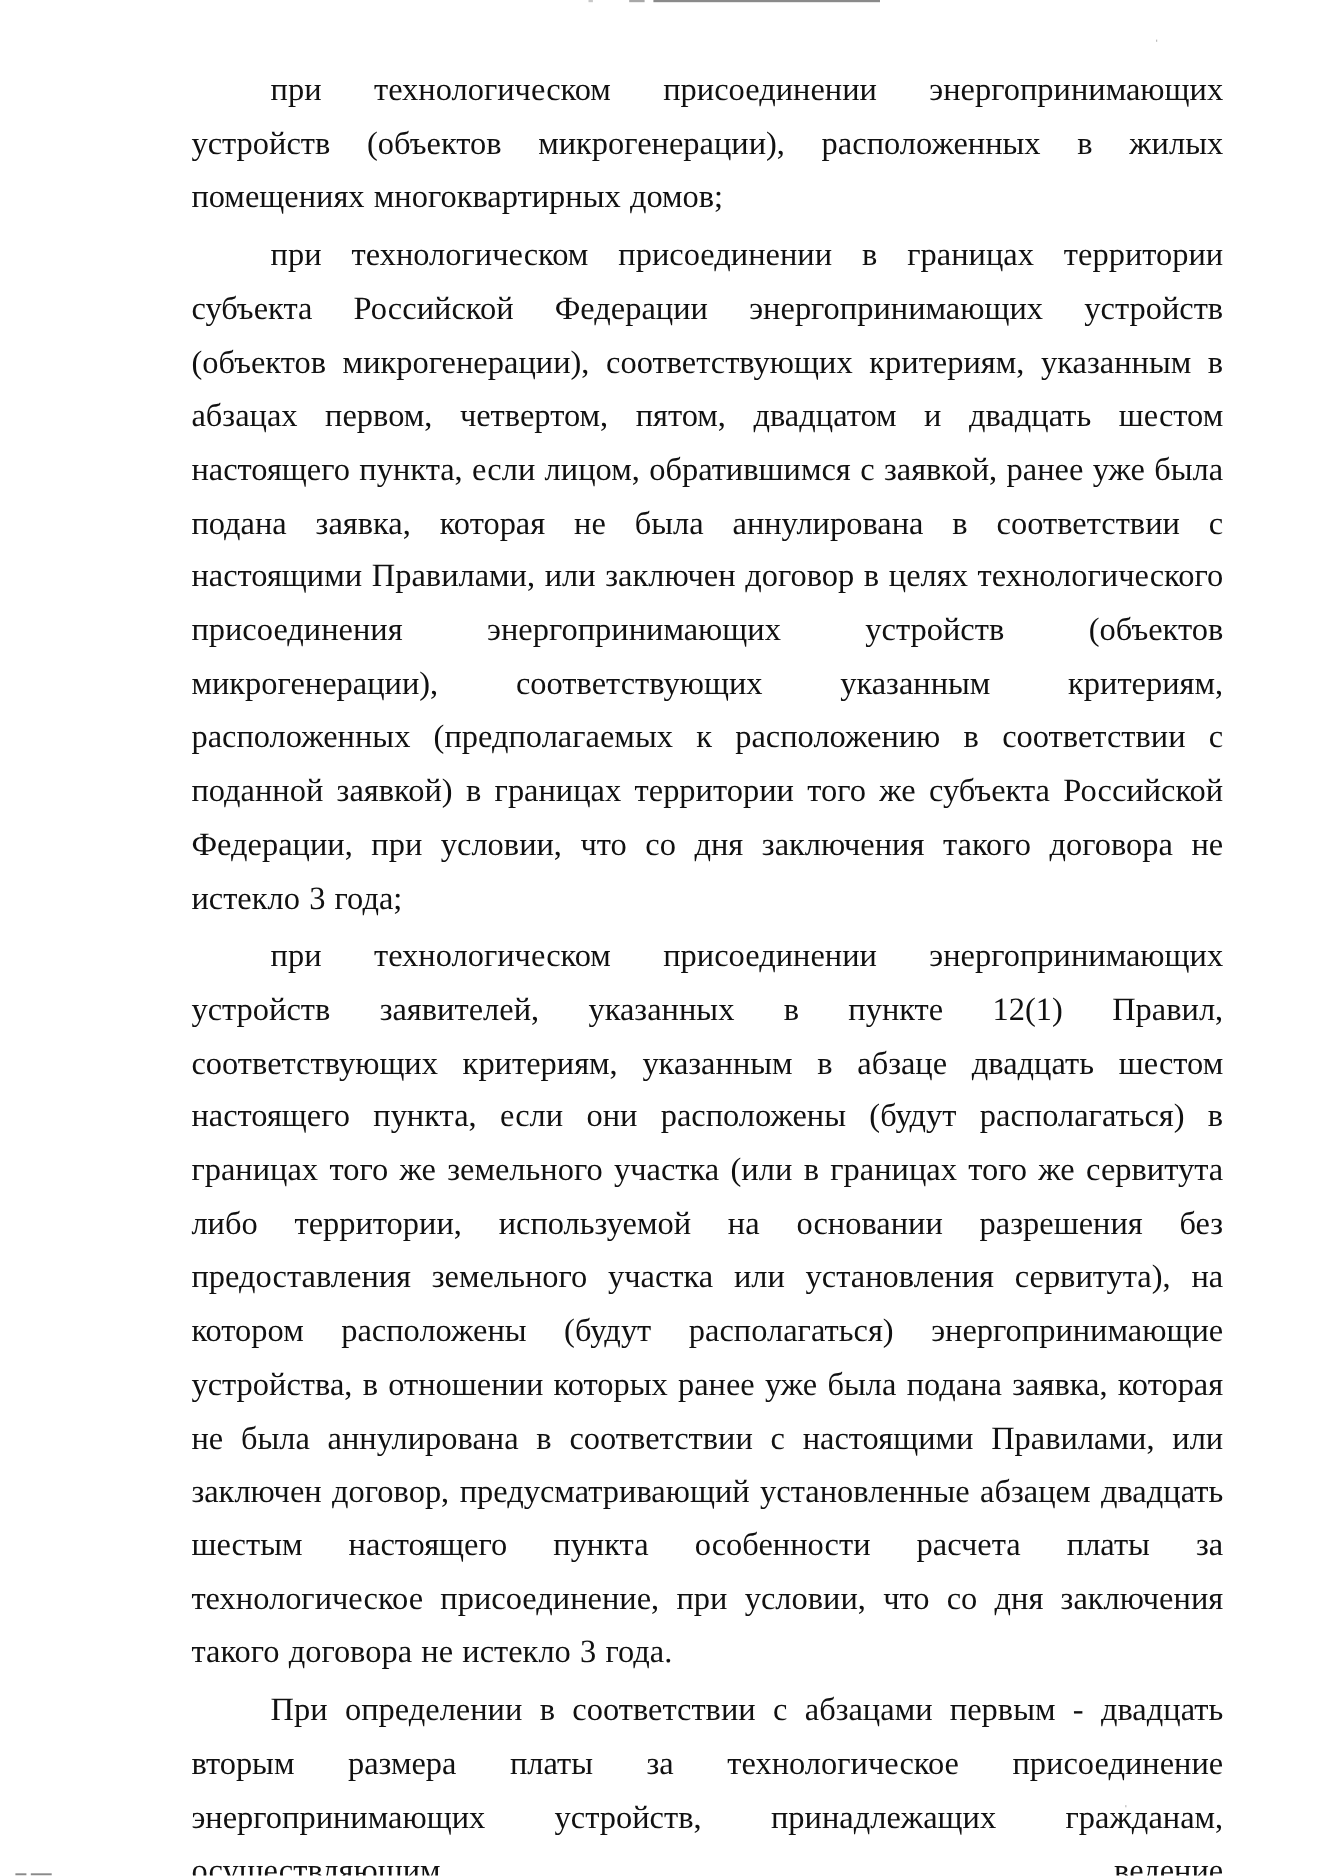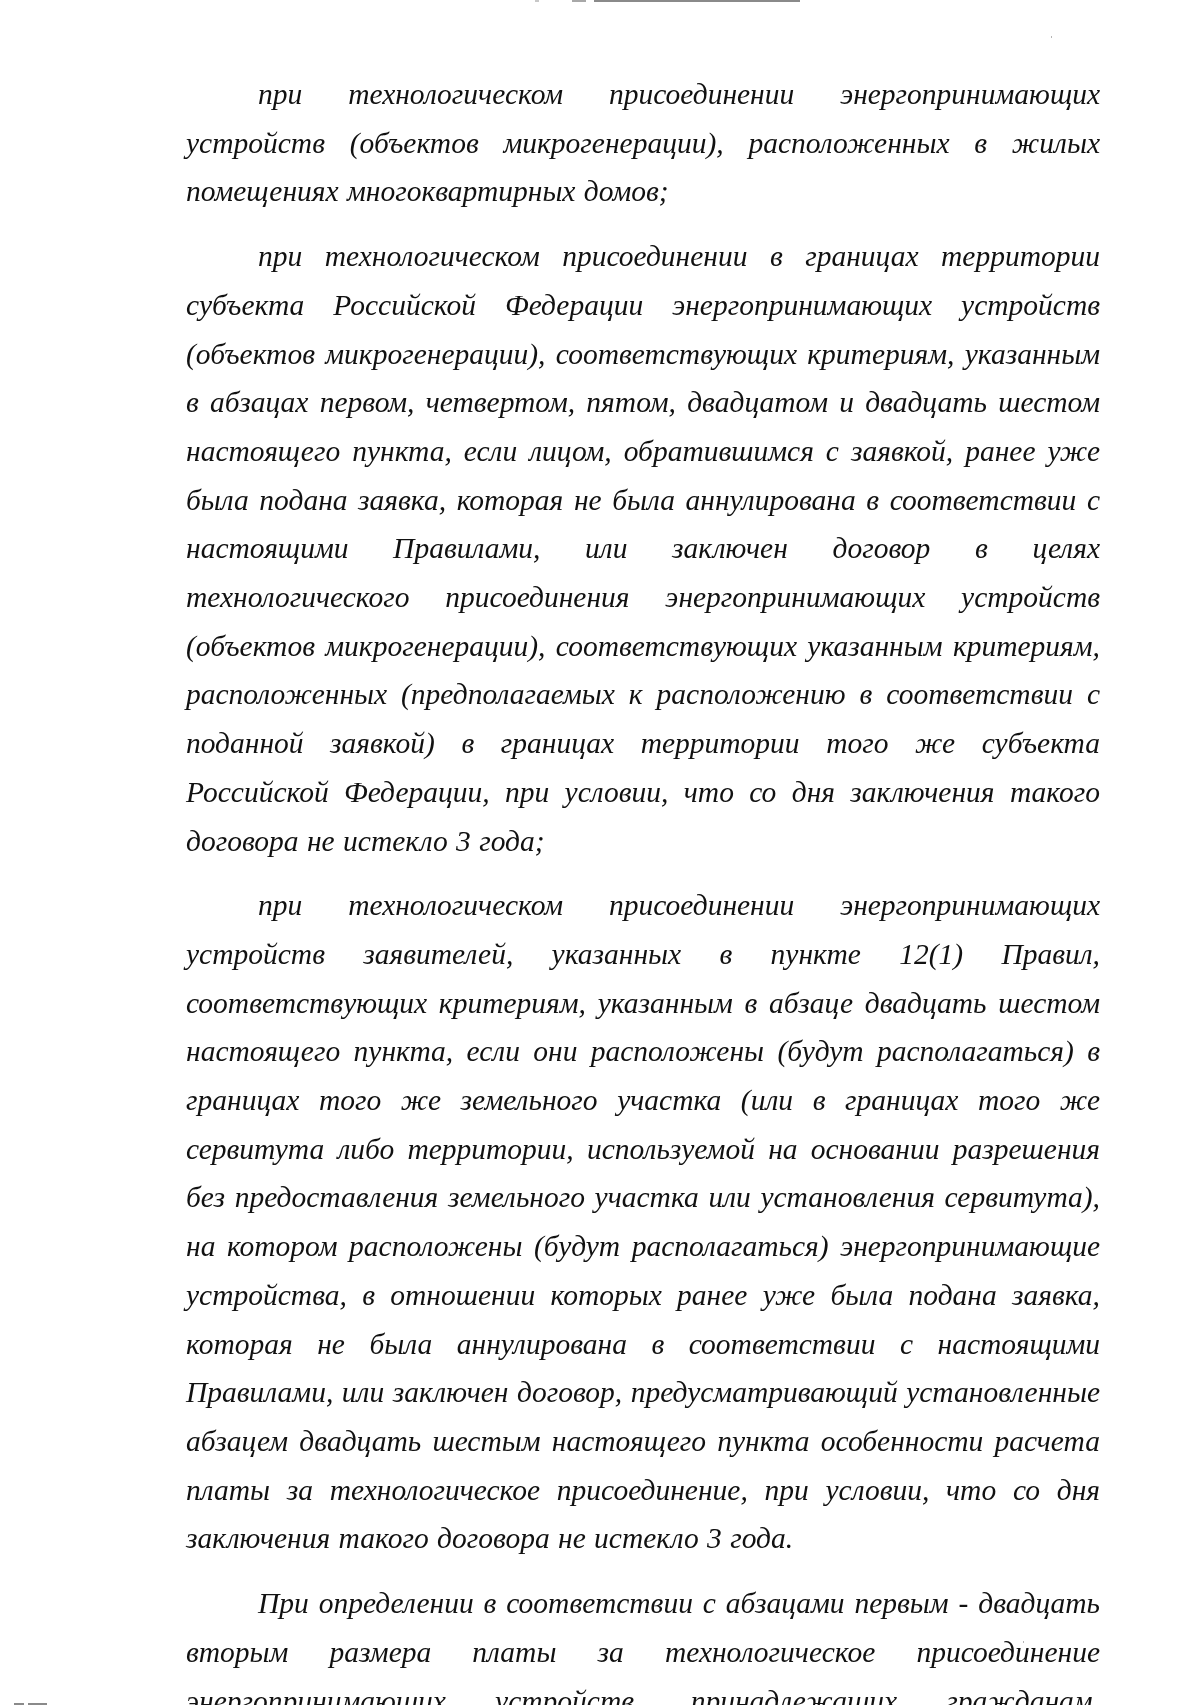--- a/index.html
+++ b/index.html
@@ -9,26 +9,25 @@
     position: absolute;
     left: 170px;
     top: 54px;
     width: 946px;
     font-family: "Liberation Serif", "DejaVu Serif", serif;
     font-size: 29.5px;
     line-height: 48.7px;
     color: #111111;
   }
   .para {
-    margin: 16px;
+    margin: 4px;
     text-indent: 72px;
     text-align: justify;
     text-align-last: left;
     word-spacing: 1px;
-    font-style: italic;
   }
   .speck { position: absolute; width: 1px; height: 2px; background: #b5b5b5; }
 </style>
 </head>
 <body>
 
 <div class="scan-mark" style="left:594px; top:0; width:206px;"></div>
 <div class="scan-mark" style="left:535px; top:0; width:4px; background:#c8c8c8;"></div>
 <div class="scan-mark" style="left:572px; top:0; width:14px; background:#a8a8a8;"></div>
 <div class="scan-mark" style="left:14px; top:1703px; width:10px;"></div>

